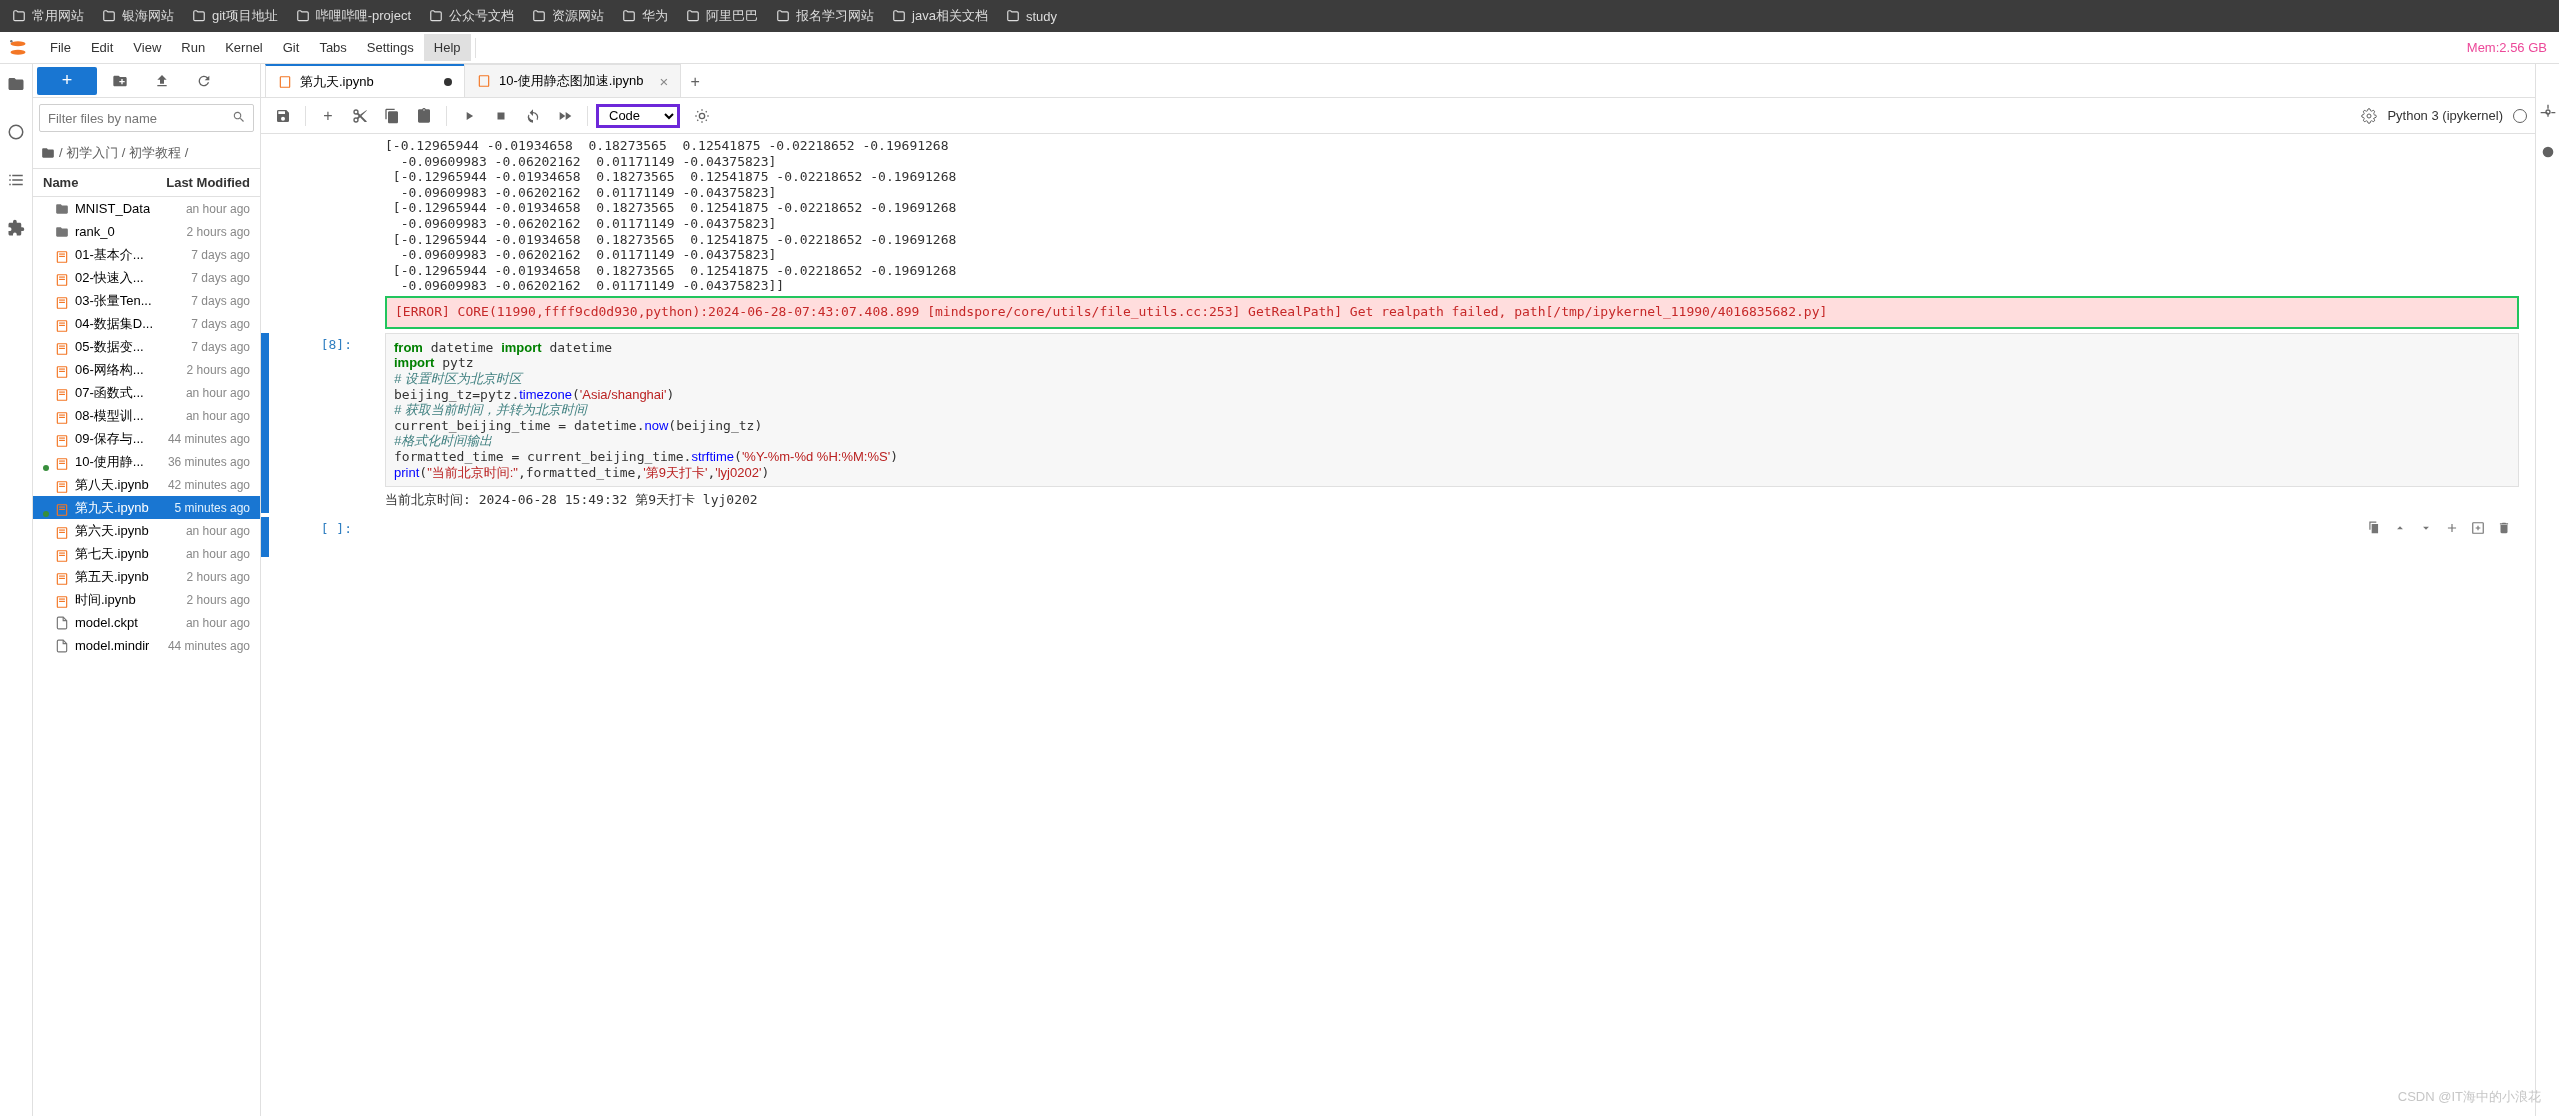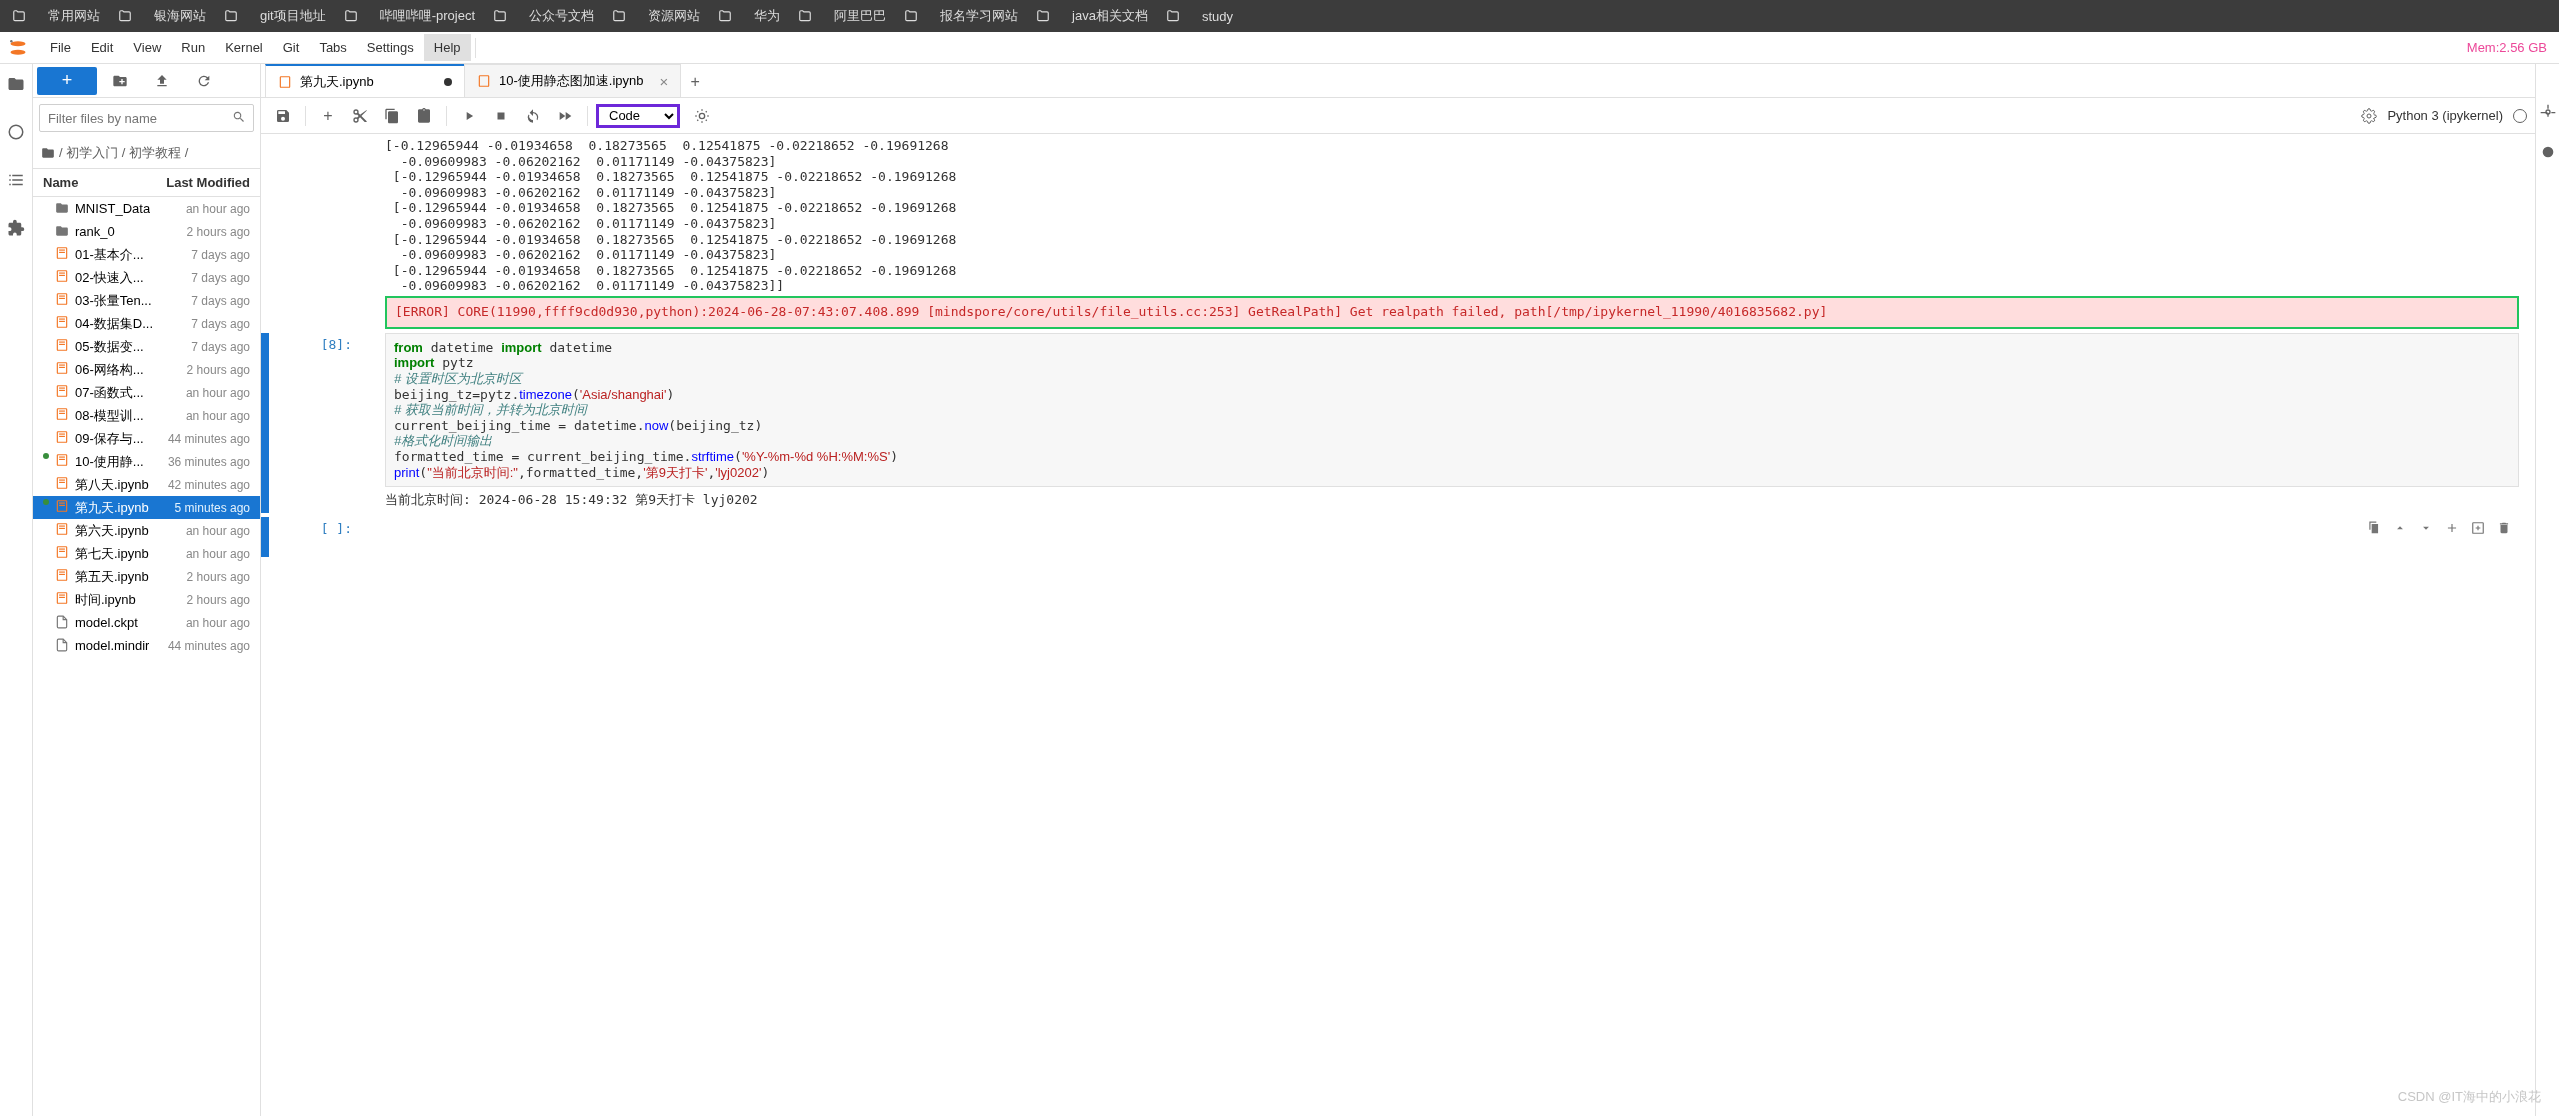--- a/index.html
+++ b/index.html
@@ -1,20 +1,20 @@
 <!DOCTYPE html>
 <html><head>
 <meta charset="utf-8">
 <style>
 * { margin: 0; padding: 0; box-sizing: border-box; font-family: -apple-system, BlinkMacSystemFont, "Segoe UI", Helvetica, Arial, sans-serif; }
 body { width: 2559px; height: 1116px; background: #fff; overflow: hidden; position: relative; }
 
 
 .browser-bar { height: 32px; background: #3c3c3c; display: flex; align-items: center; padding: 0 12px; gap: 18px; color: #ddd; font-size: 13px; }
-.browser-bar .bm { display: flex; align-items: center; gap: 22px; cursor: pointer; }
+.browser-bar .bm { display: flex; align-items: center; gap: 6px; cursor: pointer; }
 .browser-bar .bm svg { width: 14px; height: 14px; }
 
 
 .jup-menubar { height: 32px; background: #fff; border-bottom: 1px solid #e0e0e0; display: flex; align-items: center; padding-left: 8px; font-size: 13px; }
 .jup-logo { width: 20px; height: 20px; margin-right: 12px; }
 .jup-menubar .mitem { padding: 6px 10px; cursor: pointer; color: #333; }
 .jup-menubar .mitem.active { background: #e0e0e0; }
 .jup-menubar .divider { width: 1px; height: 20px; background: #e0e0e0; margin: 0 4px; }
 .jup-menubar .spacer { flex: 1; }
 .jup-menubar .mem { padding-right: 12px; color: #ec4899; font-size: 13px; }
@@ -31,21 +31,21 @@
 .fp-toolbar .small-btn { width: 38px; height: 28px; display:flex;align-items:center;justify-content:center;cursor:pointer;color:#616161; }
 .fp-filter { padding: 6px; position: relative; }
 .fp-filter input { width: 100%; height: 28px; border: 1px solid #cfcfcf; border-radius: 2px; padding: 0 28px 0 8px; font-size: 13px; color:#333; }
 .fp-filter .search-ic { position: absolute; right: 14px; top: 12px; color:#757575; }
 .fp-crumb { padding: 6px 8px; display:flex; align-items:center; gap:4px; font-size:13px; color:#616161; border-bottom:1px solid #e0e0e0;}
 .fp-crumb svg{width:14px;height:14px;}
 .fp-header { display:flex; justify-content:space-between; padding:6px 10px; font-size:13px; font-weight:600; color:#333; border-bottom:1px solid #e0e0e0;}
 .fp-list { flex:1; overflow-y:auto; }
 .fp-row { display:flex; align-items:center; justify-content:space-between; padding:4px 10px; font-size:13px; cursor:pointer; height:23px;}
 .fp-row.selected{background:#1976d2;color:#fff;}
-.fp-row .lft{display:flex;align-items:flex-start;gap:6px;overflow:hidden;}
+.fp-row .lft{display:flex;align-items:flex-end;gap:6px;overflow:hidden;}
 .fp-row .lft .nm{white-space:nowrap;overflow:hidden;text-overflow:ellipsis;max-width:100px;}
 .fp-row .rgt{color:#888;white-space:nowrap;font-size:12px;}
 .fp-row.selected .rgt{color:#e3f2fd;}
 .fp-row .dot{width:6px;height:6px;background:#388e3c;border-radius:50%;}
 .ic-folder{color:#757575;}
 .ic-nb{color:#f37726;}
 .ic-file{color:#757575;}
 
 .content { flex:1; display:flex; flex-direction:column; background:#fff; }
 .tabs { height:34px; border-bottom:1px solid #e0e0e0; display:flex; align-items:flex-end; padding-left:4px; }

